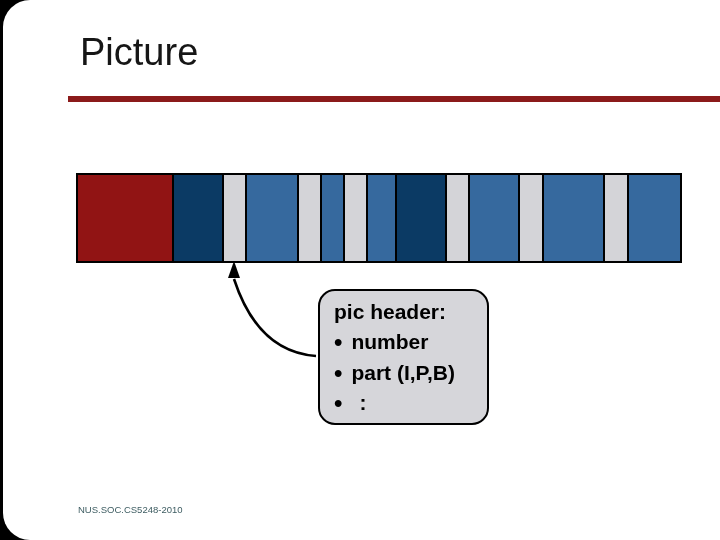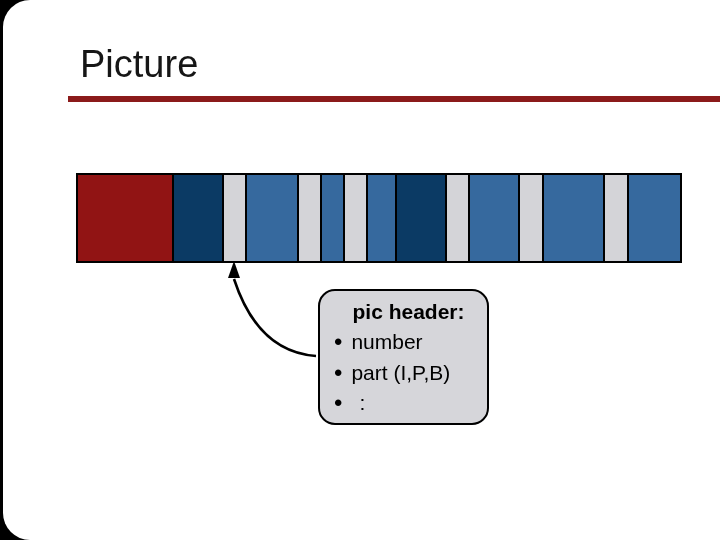--- a/index.html
+++ b/index.html
@@ -14,21 +14,21 @@
   .slide {
     position: absolute;
     left: 3px; top: 0; width: 717px; height: 540px;
     background: #ffffff;
     border-radius: 27px 0 0 27px;
     overflow: hidden;
   }
 
   .title {
     position: absolute;
-    left: 77px; top: 43px;
+    left: 77px; top: 31px;
     font-size: 38px;
     font-weight: 400;
     letter-spacing: 0px;
     color: var(--title-text, #161616);
     white-space: nowrap;
   }
   .title-rule {
     position: absolute;
     left: 65px; right: 0; top: 96px;
     height: 6px;
@@ -60,27 +60,27 @@
     border: 2.5px solid var(--outline, #000);
     border-radius: 17px;
     padding: 7px 4px 0 14px;
     color: #000;
   }
   .callout-header {
     font-size: 21px;
     font-weight: 700;
     line-height: 28px;
     white-space: nowrap;
-    text-align: center;
   }
   .callout-list { list-style: none; }
   .callout-list li {
     font-size: 21px;
     line-height: 29.5px;
     white-space: nowrap;
+    font-weight: bold;
   }
   .callout-list li::before {
     content: "\2022";
     font-size: 24px;
     margin-right: 9px;
     position: relative; top: 1px;
   }
   .callout-list li:last-child::before { margin-right: 17px; }
 
   .footer {
@@ -127,16 +127,17 @@
     <div class="callout">
       <div class="callout-header">pic header:</div>
       <ul class="callout-list" id="callout-list">
           <li>number</li>
           <li>part (I,P,B)</li>
           <li>:</li>
         </ul>
     </div>
 
     <div class="footer">
+      <div>NUS.SOC.CS5248-2010</div>
     </div>
 
   </div>
 </div>
 
 </body></html>

